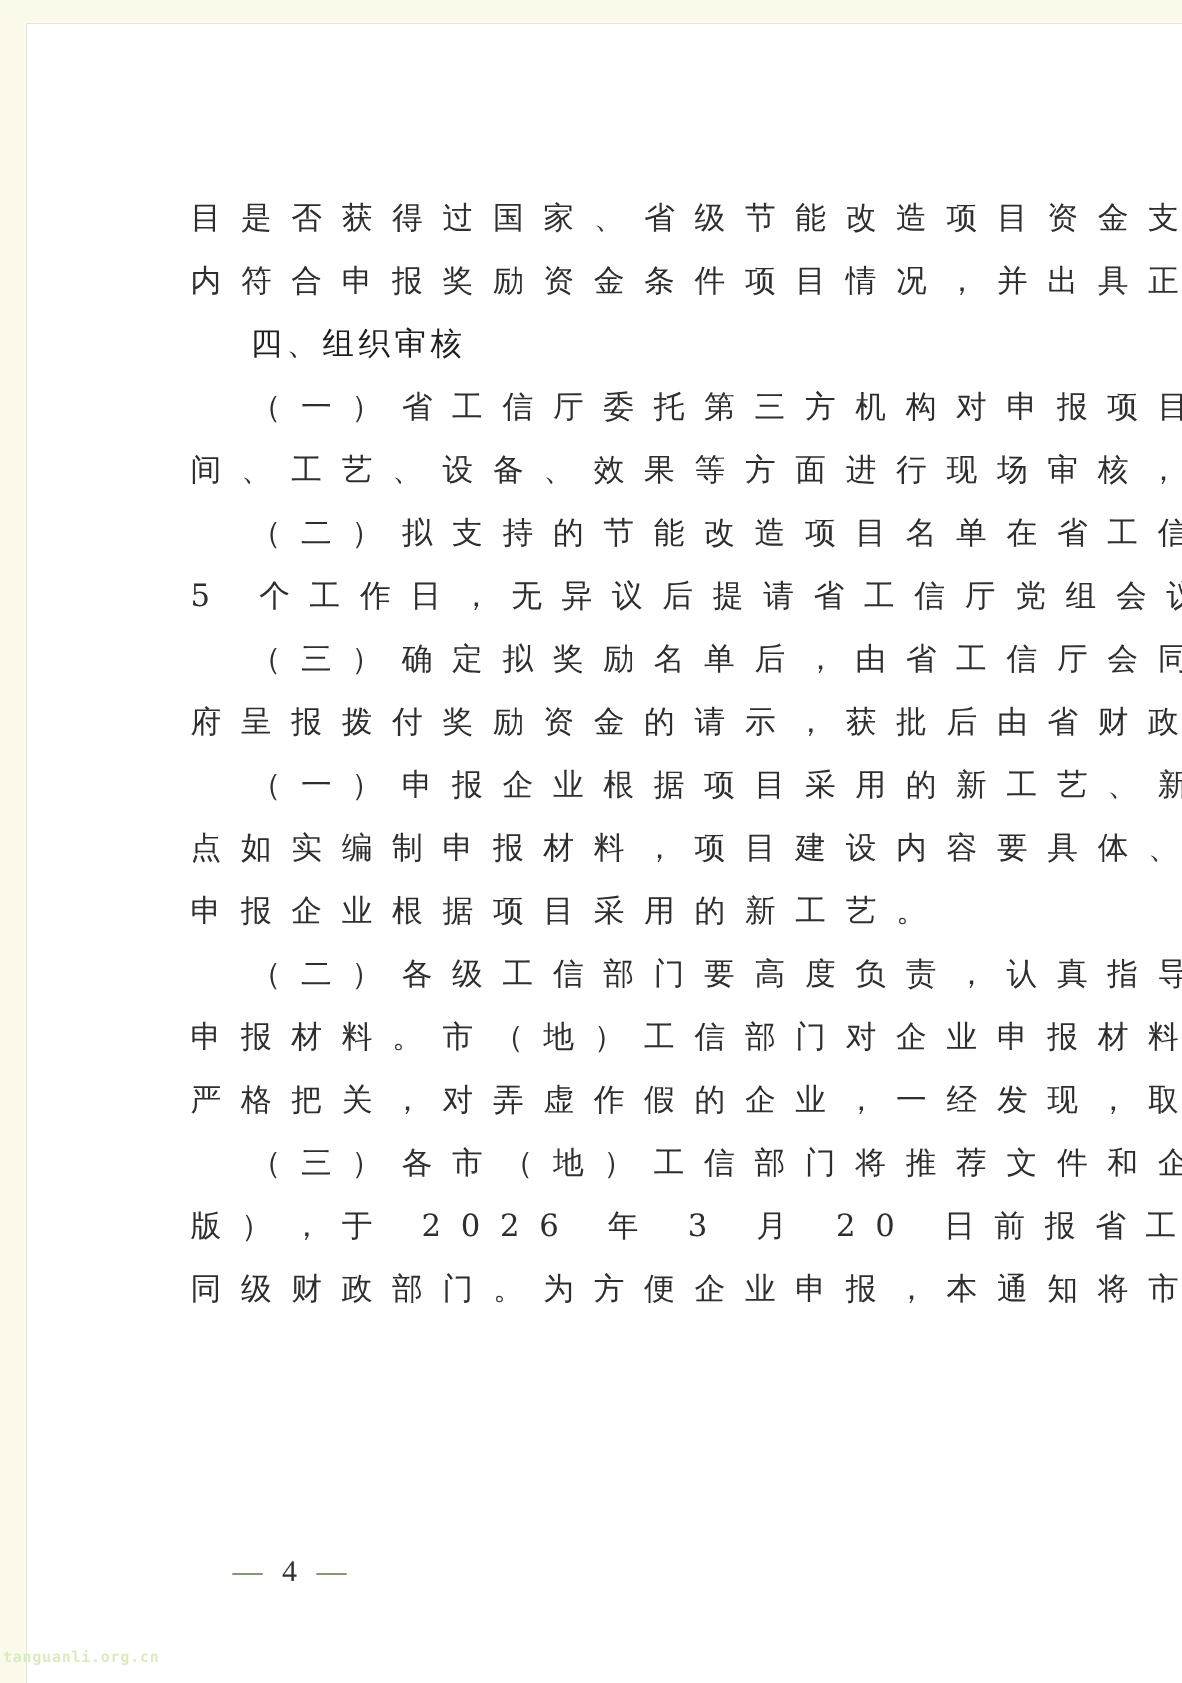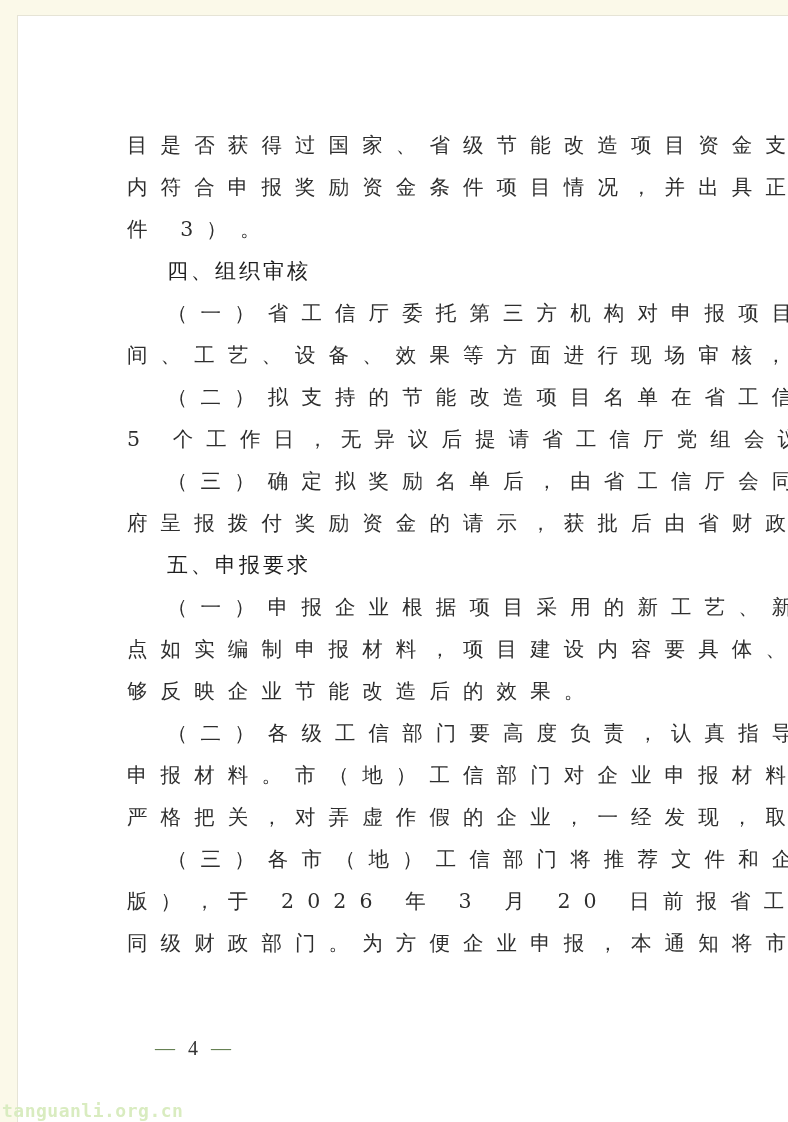--- a/index.html
+++ b/index.html
@@ -58,45 +58,43 @@
       letter-spacing: 4px;
     }
     .page-number .dash {
       color: #5d7a4a;
     }
     .watermark {
       position: absolute;
       left: 2px;
       top: 1100px;
       font-family: "DejaVu Sans Mono", "Liberation Mono", monospace;
-      font-size: 18px;
+      font-size: 10px;
       font-weight: bold;
       color: #d9ecc0;
       letter-spacing: 0.5px;
     }
   </style>
 </head>
 <body>
 
 <div class="page">
   <div class="content">
     <div class="line">目是否获得过国家、省级节能改造项目资金支持等，汇总辖区</div>
     <div class="line">内符合申报奖励资金条件项目情况，并出具正式推荐文件（附</div>
-    <div class="line">件 3）。</div>
     <div class="line heading">四、组织审核</div>
     <div class="line indent">（一）省工信厅委托第三方机构对申报项目的节能改造时</div>
     <div class="line">间、工艺、设备、效果等方面进行现场审核，并出具审核报告，</div>
     <div class="line indent">（二）拟支持的节能改造项目名单在省工信厅门户网站公示</div>
     <div class="line">5 个工作日，无异议后提请省工信厅党组会议审议；</div>
     <div class="line indent">（三）确定拟奖励名单后，由省工信厅会同省财政厅向省政</div>
     <div class="line">府呈报拨付奖励资金的请示，获批后由省财政厅履行资金拨付</div>
-    <div class="line heading">五、申报要求</div>
     <div class="line indent">（一）申报企业根据项目采用的新工艺、新装备和新技术特</div>
     <div class="line">点如实编制申报材料，项目建设内容要具体、表述要规范，能</div>
-    <div class="line">够反映企业节能改造后的效果。</div>
+    <div class="line">申报企业根据项目采用的新工艺。</div>
     <div class="line indent">（二）各级工信部门要高度负责，认真指导企业按要求编制</div>
     <div class="line">申报材料。市（地）工信部门对企业申报材料真实性、完整性</div>
     <div class="line">严格把关，对弄虚作假的企业，一经发现，取消申报资格。</div>
     <div class="line indent">（三）各市（地）工信部门将推荐文件和企业申报材料（PDF</div>
     <div class="line">版），于 2026 年 3 月 20 日前报省工信厅（节能处），同时抄送</div>
     <div class="line">同级财政部门。为方便企业申报，本通知将市（地）工信部门</div>
   </div>
 
   <div class="page-number">
     <span class="dash">—</span>

